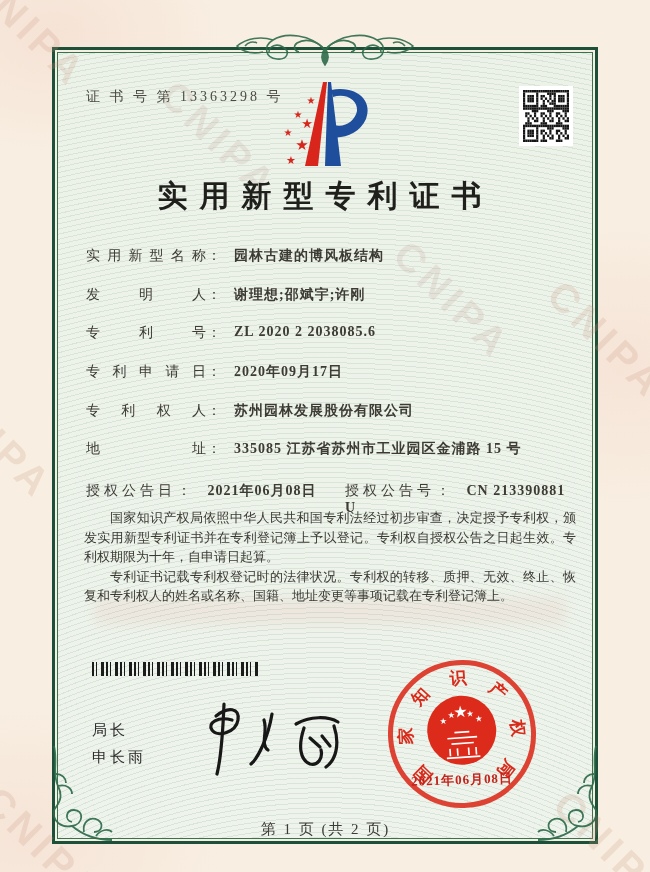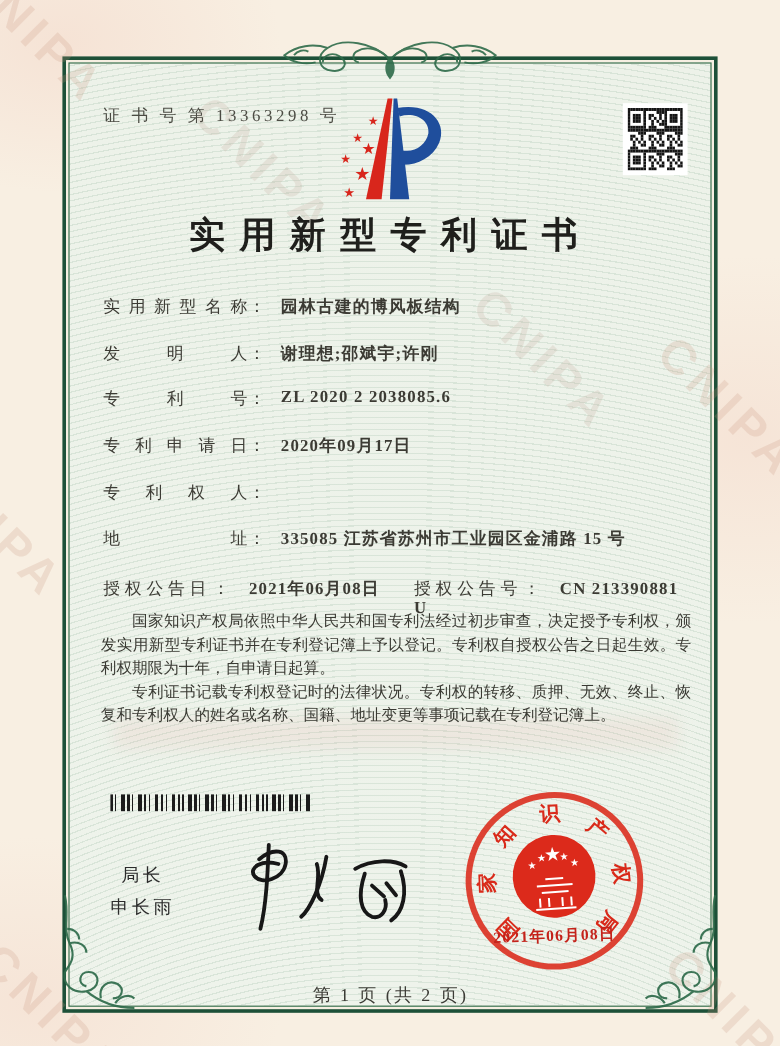--- a/index.html
+++ b/index.html
@@ -69,21 +69,21 @@
   .barcode{
     position:absolute; left:92px; top:662px; width:168px; height:14px;
     background:repeating-linear-gradient(90deg,
       #1c1c1c 0 2px, transparent 2px 4px,
       #1c1c1c 4px 5px, transparent 5px 9px,
       #1c1c1c 9px 12px, transparent 12px 14px);
   }
   .director{
     position:absolute; left:92px; top:716px; line-height:27px;
     font-family:"Liberation Sans","DejaVu Sans",sans-serif; font-size:15px;
-    letter-spacing:3px; color:#2b2b2b;text-align:center;
+    letter-spacing:3px; color:#2b2b2b;
   }
   .signature{position:absolute; left:188px; top:698px;}
   .seal{
     position:absolute; left:388px; top:660px; width:148px; height:148px;
     box-sizing:border-box; border:5px solid rgba(219,41,25,0.88); border-radius:50%;
     transform:rotate(-4deg);
   }
   .seal-char{
     position:absolute; left:50%; top:50%;
     font-family:"Liberation Sans","DejaVu Sans",sans-serif;
@@ -450,20 +450,21 @@
         <span class="fvalue">ZL 2020 2 2038085.6</span>
       </div>
       <div class="field-row">
         <span class="flabel">专利申请日</span>
           <span class="colon">：</span>
         <span class="fvalue">2020年09月17日</span>
       </div>
       <div class="field-row">
         <span class="flabel">专利权人</span>
           <span class="colon">：</span>
+        <span class="fvalue">苏州园林发展股份有限公司</span>
       </div>
       <div class="field-row">
         <span class="flabel">地址</span>
           <span class="colon">：</span>
         <span class="fvalue">335085 江苏省苏州市工业园区金浦路 15 号</span>
       </div>
     </div>
 
     <div class="grant-row">
       <span style="letter-spacing:4px;margin-top:44px;">授权公告日</span><span class="colon">：</span>

